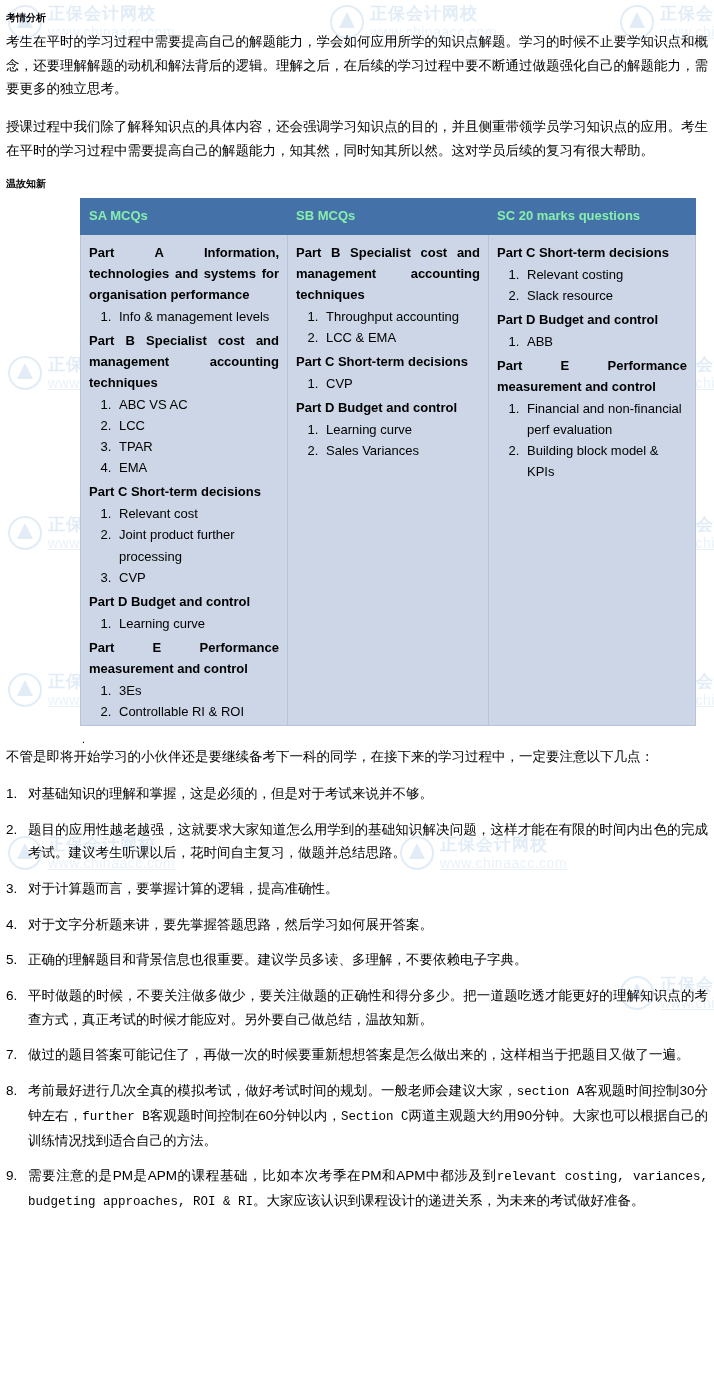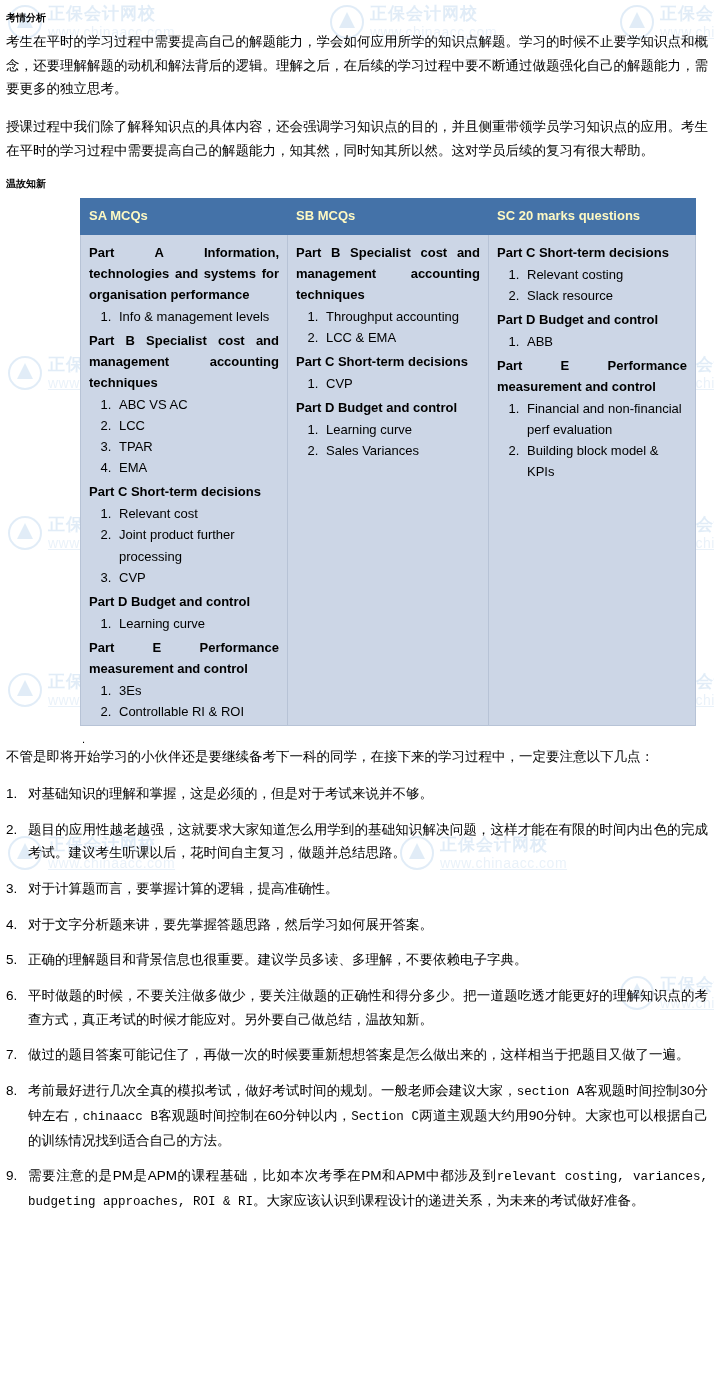--- a/index.html
+++ b/index.html
@@ -45,21 +45,21 @@
     padding-left: 74px;
     box-sizing: border-box;
   }
   table.kp {
     border-collapse: collapse;
     width: 564px;
     table-layout: fixed;
   }
   table.kp th {
     background: #4472a8;
-    color: #fef9c3;
+    color: #86efac;
     font-size: 13px;
     font-weight: bold;
     text-align: left;
     padding: 6px 8px;
     border: 1px solid #4472a8;
     vertical-align: middle;
   }
   table.kp td {
     background: #ccd6e6;
     border: 1px solid #b7c3d6;
@@ -408,21 +408,21 @@
     <div class="numitem">
       <div class="n">6.</div>
       <div class="t">平时做题的时候，不要关注做多做少，要关注做题的正确性和得分多少。把一道题吃透才能更好的理解知识点的考查方式，真正考试的时候才能应对。另外要自己做总结，温故知新。</div>
     </div>
     <div class="numitem">
       <div class="n">7.</div>
       <div class="t">做过的题目答案可能记住了，再做一次的时候要重新想想答案是怎么做出来的，这样相当于把题目又做了一遍。</div>
     </div>
     <div class="numitem">
       <div class="n">8.</div>
-      <div class="t">考前最好进行几次全真的模拟考试，做好考试时间的规划。一般老师会建议大家，<span class="mono">section A</span>客观题时间控制30分钟左右，<span class="mono">chinaacc B</span>客观题时间控制在60分钟以内，<span class="mono">Section C</span>两道主观题大约用90分钟。大家也可以根据自己的训练情况找到适合自己的方法。</div>
+      <div class="t">考前最好进行几次全真的模拟考试，做好考试时间的规划。一般老师会建议大家，<span class="mono">section A</span>客观题时间控制30分钟左右，<span class="mono">further B</span>客观题时间控制在60分钟以内，<span class="mono">Section C</span>两道主观题大约用90分钟。大家也可以根据自己的训练情况找到适合自己的方法。</div>
     </div>
     <div class="numitem">
       <div class="n">9.</div>
       <div class="t">需要注意的是PM是APM的课程基础，比如本次考季在PM和APM中都涉及到<span class="mono">relevant costing, variances, budgeting approaches, ROI &amp; RI</span>。大家应该认识到课程设计的递进关系，为未来的考试做好准备。</div>
     </div>
   </div>
 
 </div>
 
 </body></html>

